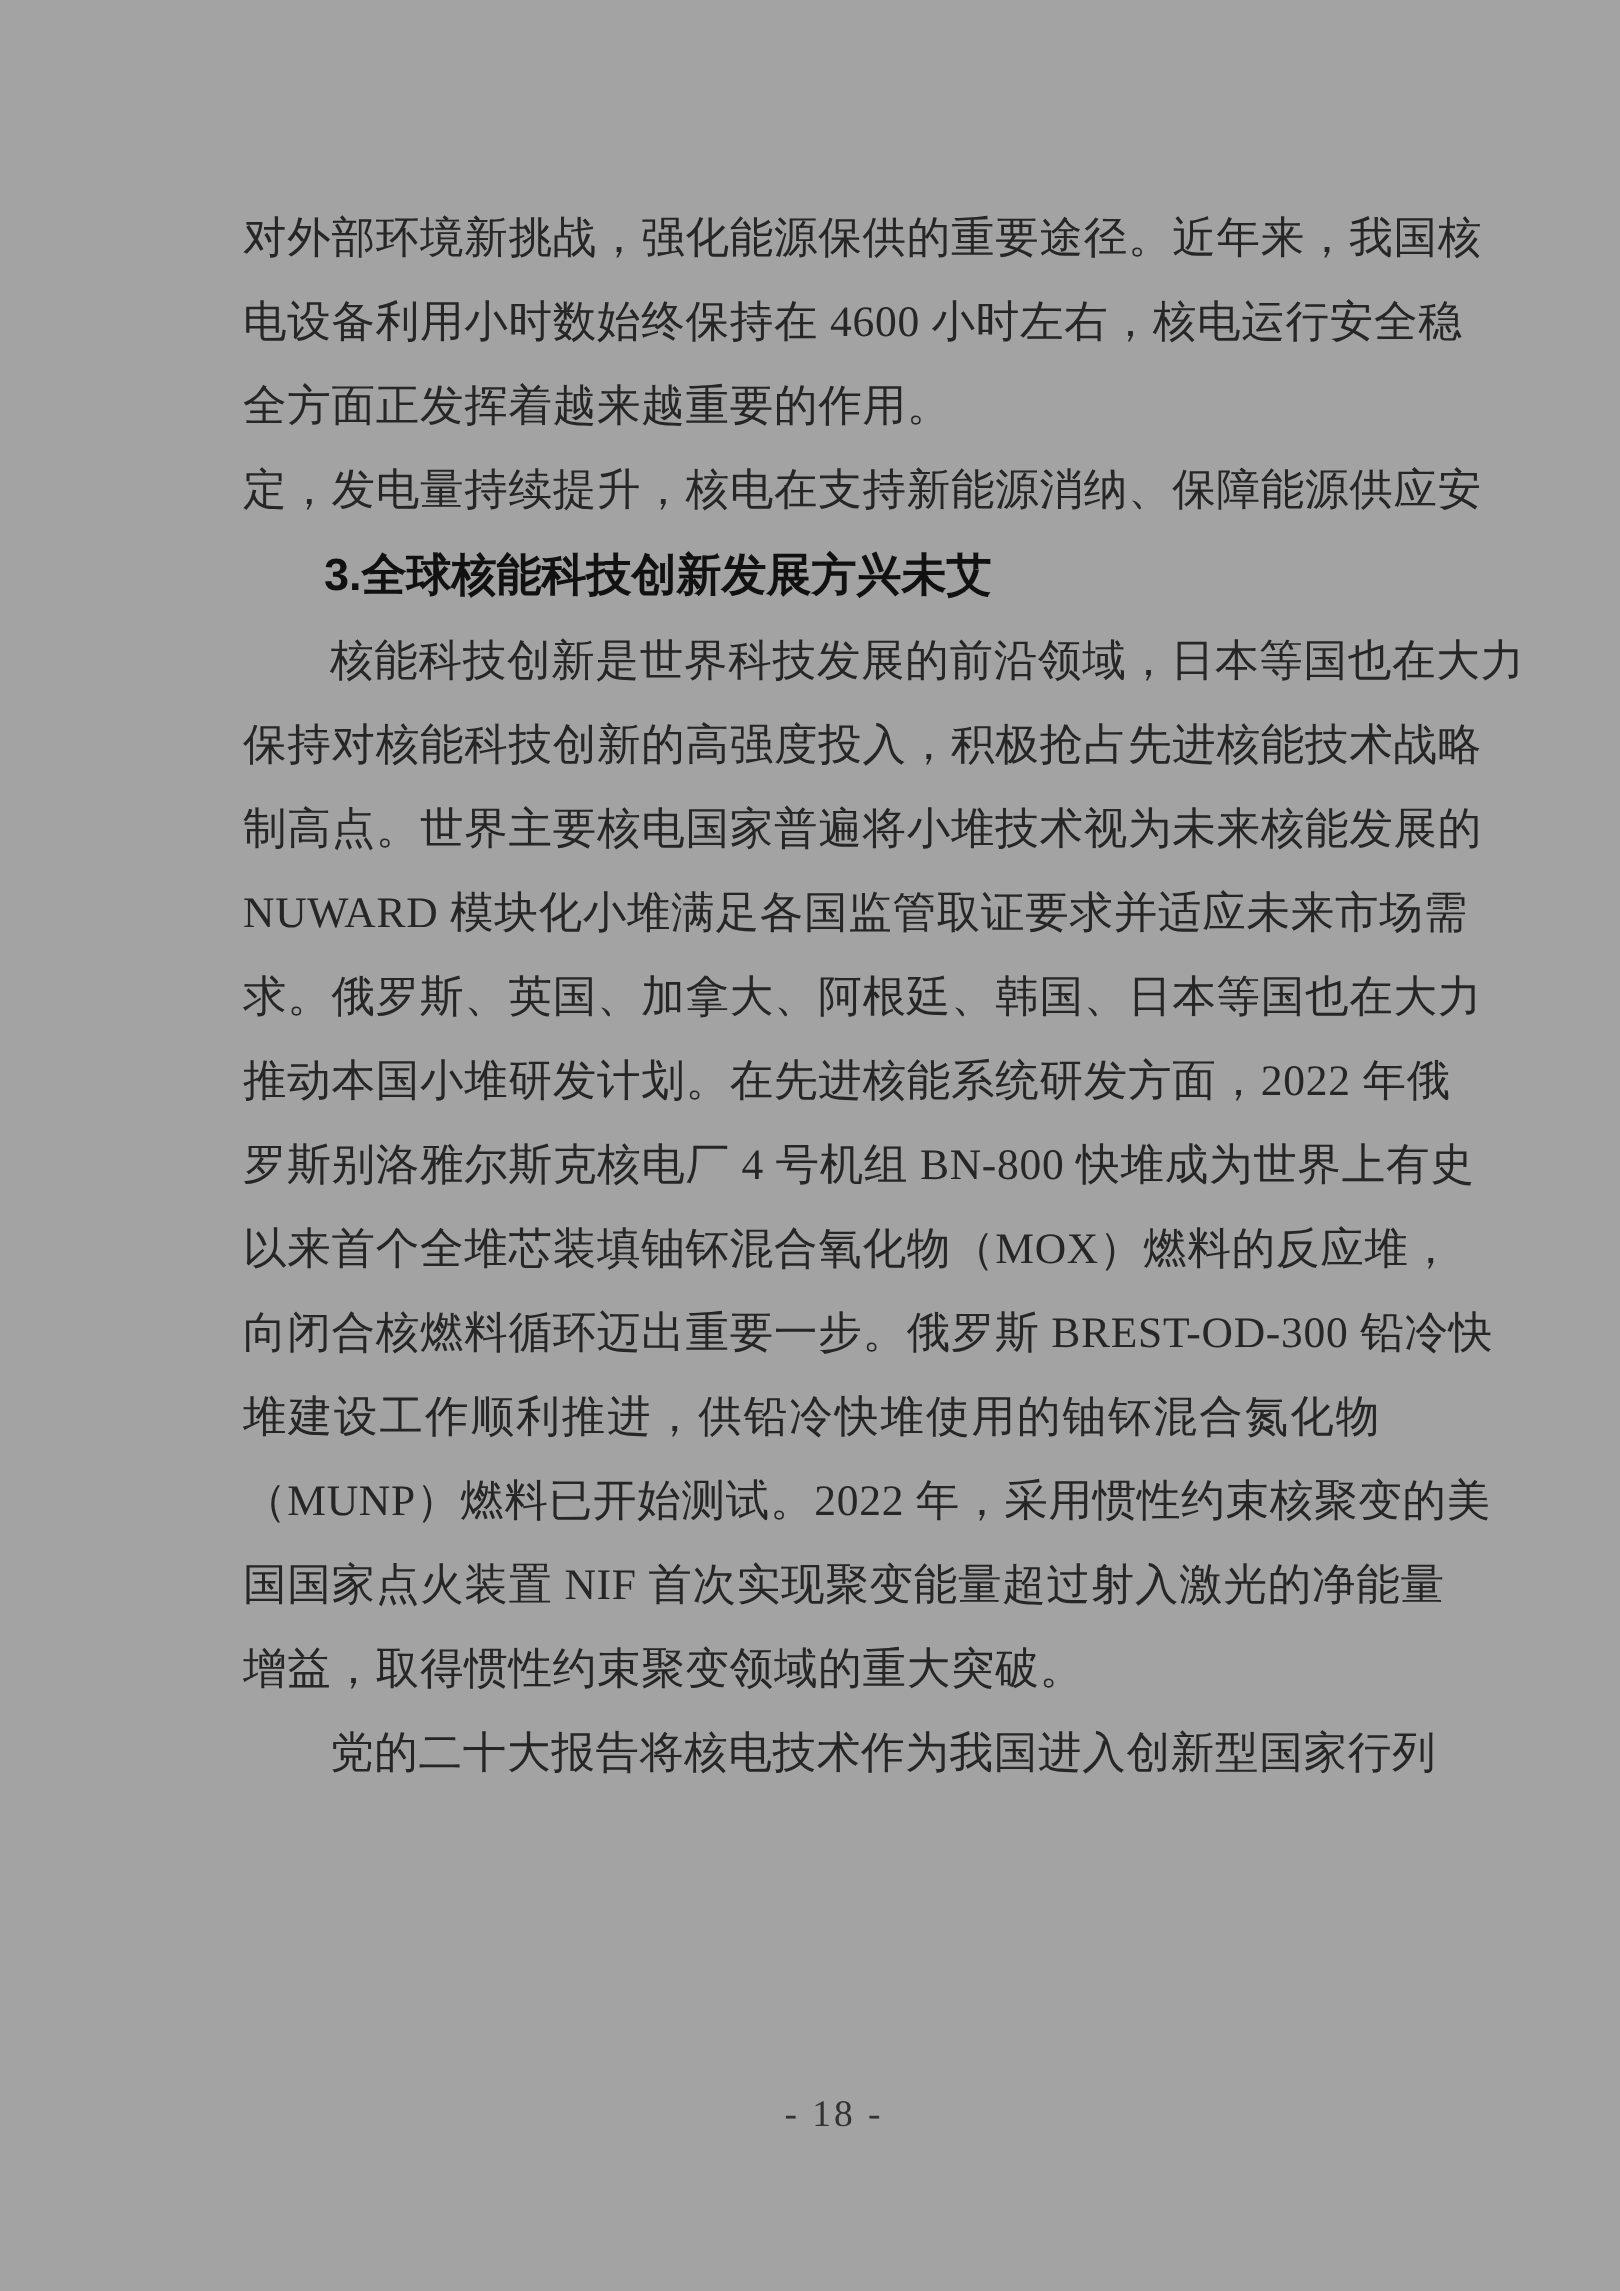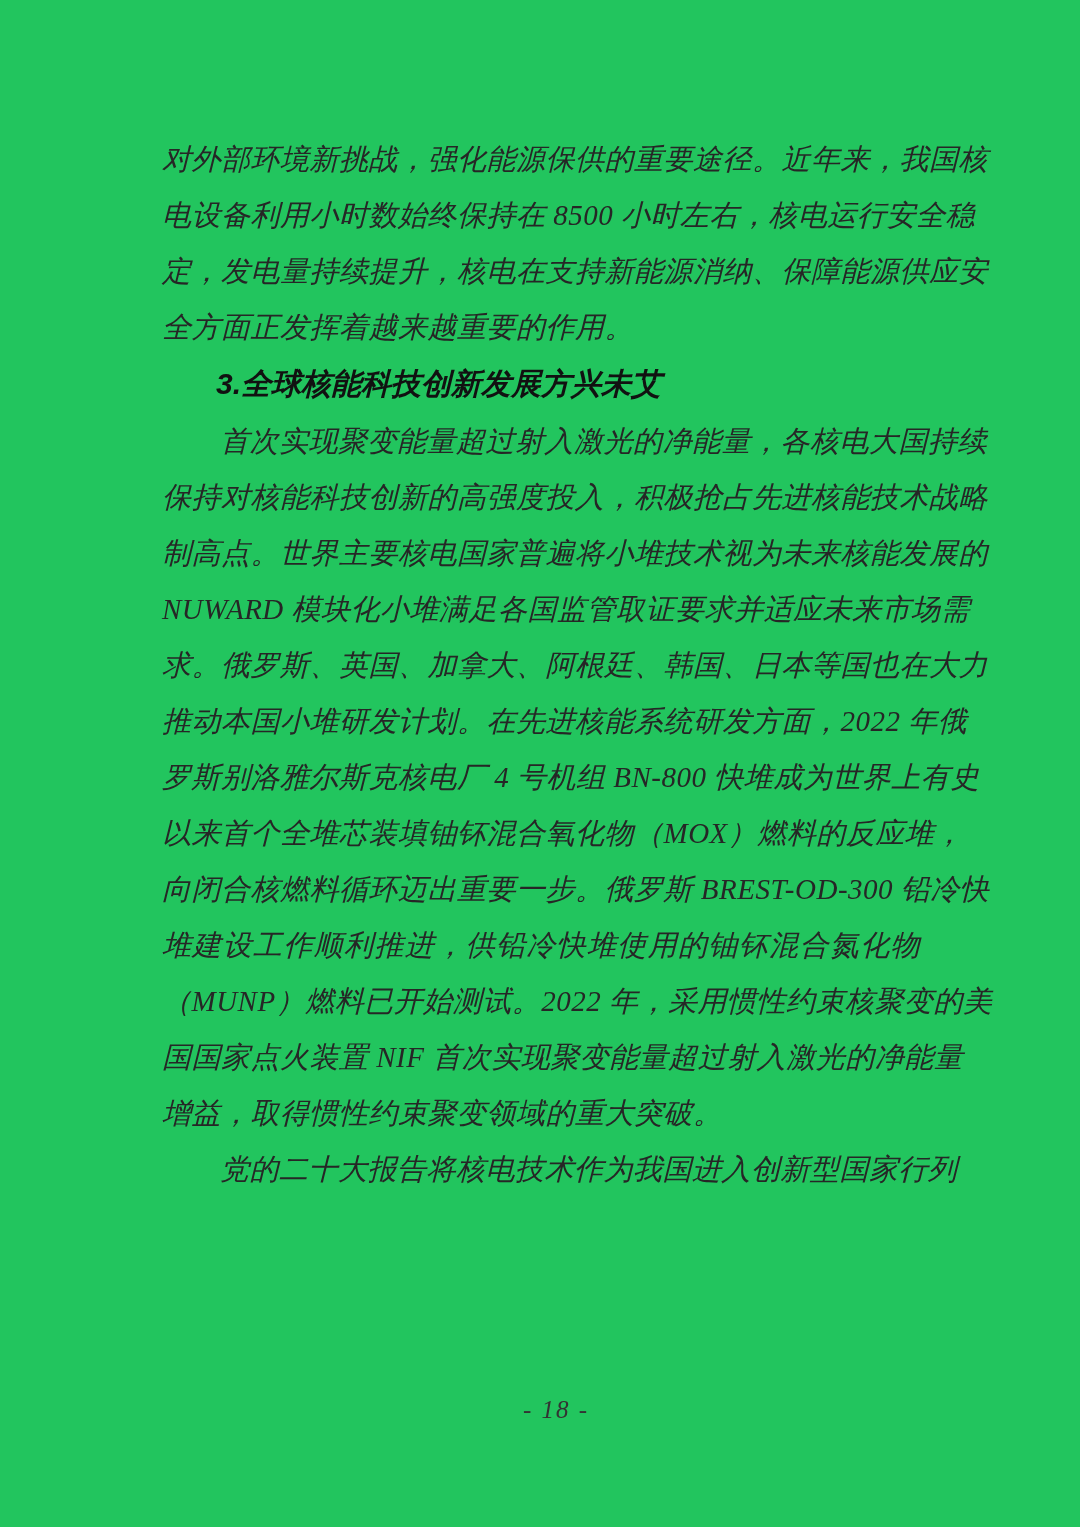--- a/index.html
+++ b/index.html
@@ -10,22 +10,21 @@
   body {
     width: 1080px;
     height: 1527px;
     position: relative;
     font-family: "Liberation Serif", "DejaVu Serif", serif;
     overflow: hidden;
   }
   .page {
     position: absolute;
     inset: 0;
-    background: #22c55e;
-    font-style: italic;
+    background: #a3a3a3;
   }
   .content {
     position: absolute;
     left: 162px;
     top: 131px;
     width: 758px;
     color: #262626;
   }
   .ln {
     height: 56px;
@@ -70,29 +69,29 @@
 </style>
 </head>
 <body>
 
 <div class="page">
 
   <div class="content">
 
     <div>
       <div class="ln">对外部环境新挑战，强化能源保供的重要途径。近年来，我国核</div>
-      <div class="ln">电设备利用小时数始终保持在 8500 小时左右，核电运行安全稳</div>
+      <div class="ln">电设备利用小时数始终保持在 4600 小时左右，核电运行安全稳</div>
+      <div class="ln ln-last">全方面正发挥着越来越重要的作用。</div>
       <div class="ln">定，发电量持续提升，核电在支持新能源消纳、保障能源供应安</div>
-      <div class="ln ln-last">全方面正发挥着越来越重要的作用。</div>
     </div>
 
     <div class="heading">3.全球核能科技创新发展方兴未艾</div>
 
     <div>
-      <div class="ln ln-indent">首次实现聚变能量超过射入激光的净能量，各核电大国持续</div>
+      <div class="ln ln-indent">核能科技创新是世界科技发展的前沿领域，日本等国也在大力</div>
       <div class="ln">保持对核能科技创新的高强度投入，积极抢占先进核能技术战略</div>
       <div class="ln">制高点。世界主要核电国家普遍将小堆技术视为未来核能发展的</div>
       <div class="ln">NUWARD 模块化小堆满足各国监管取证要求并适应未来市场需</div>
       <div class="ln">求。俄罗斯、英国、加拿大、阿根廷、韩国、日本等国也在大力</div>
       <div class="ln">推动本国小堆研发计划。在先进核能系统研发方面，2022 年俄</div>
       <div class="ln">罗斯别洛雅尔斯克核电厂 4 号机组 BN-800 快堆成为世界上有史</div>
       <div class="ln">以来首个全堆芯装填铀钚混合氧化物（MOX）燃料的反应堆，</div>
       <div class="ln">向闭合核燃料循环迈出重要一步。俄罗斯 BREST-OD-300 铅冷快</div>
       <div class="ln">堆建设工作顺利推进，供铅冷快堆使用的铀钚混合氮化物</div>
       <div class="ln">（MUNP）燃料已开始测试。2022 年，采用惯性约束核聚变的美</div>

